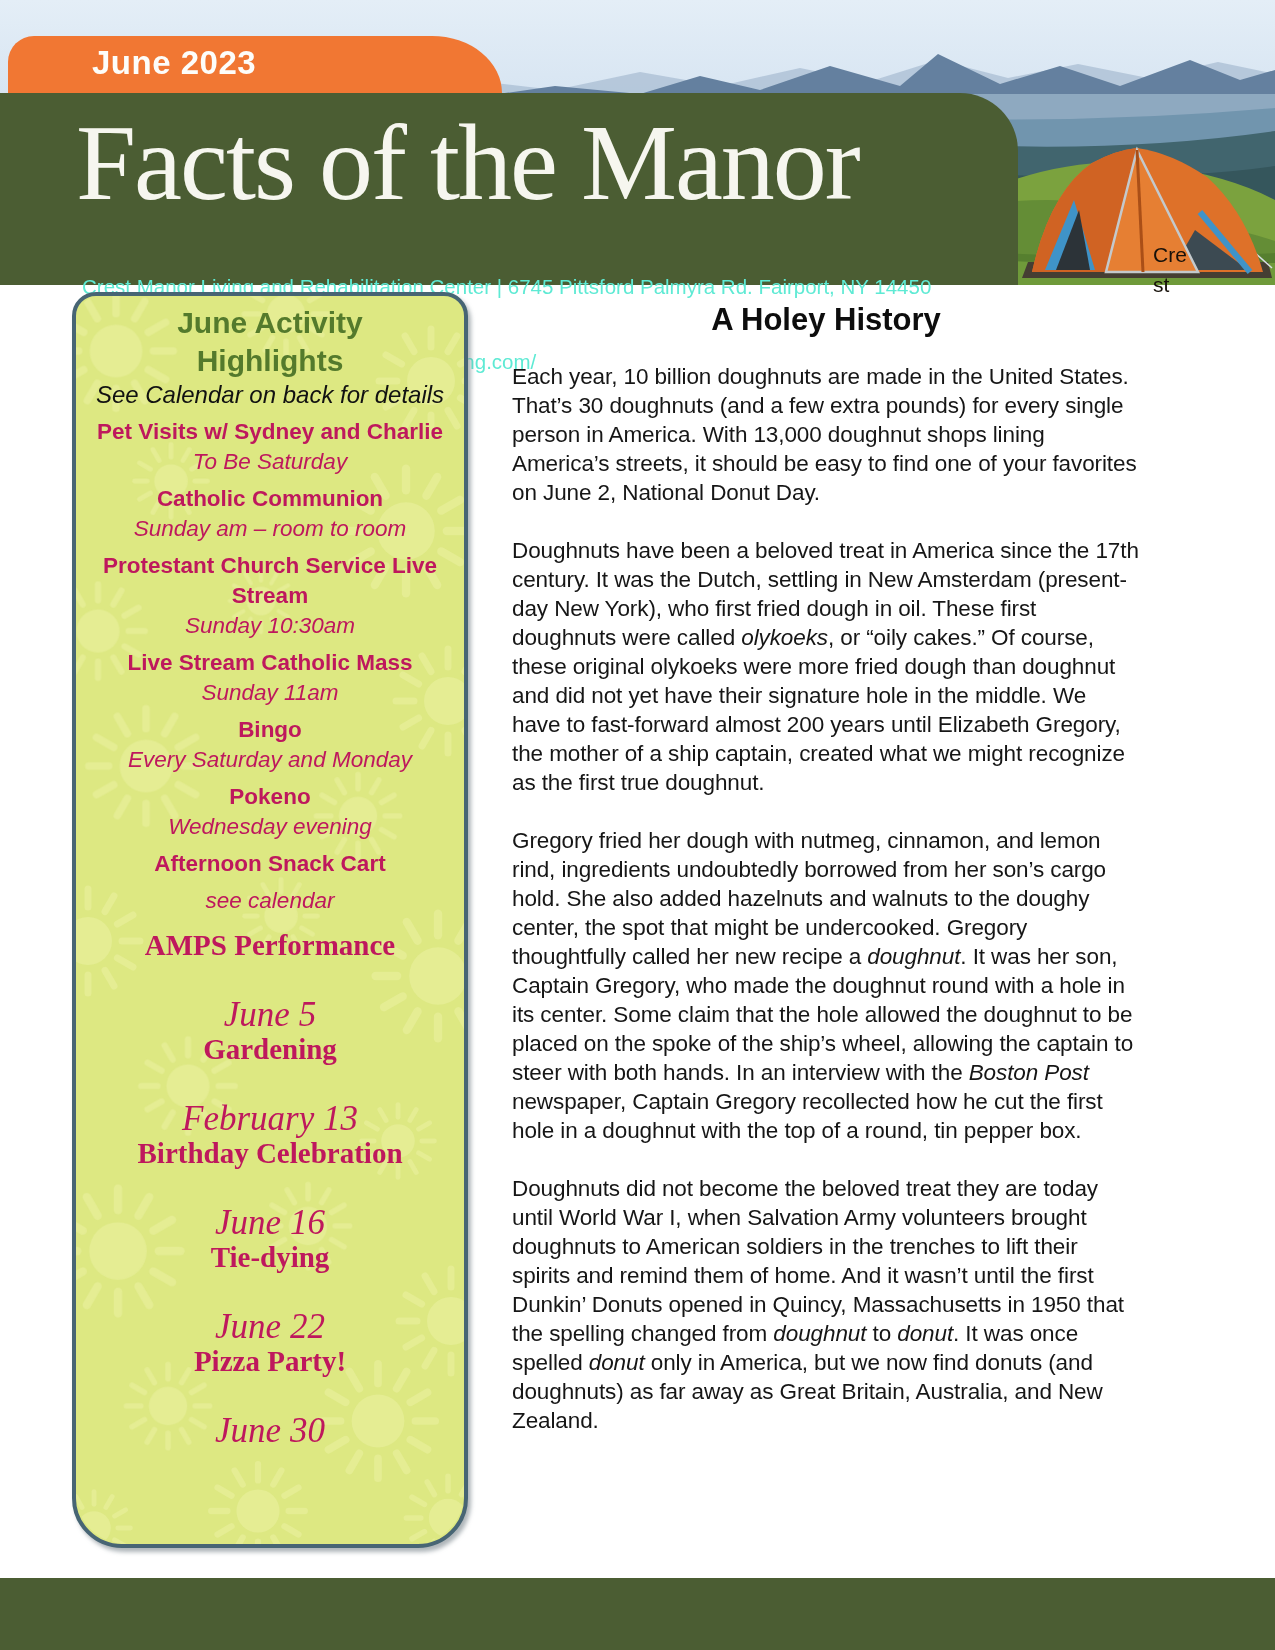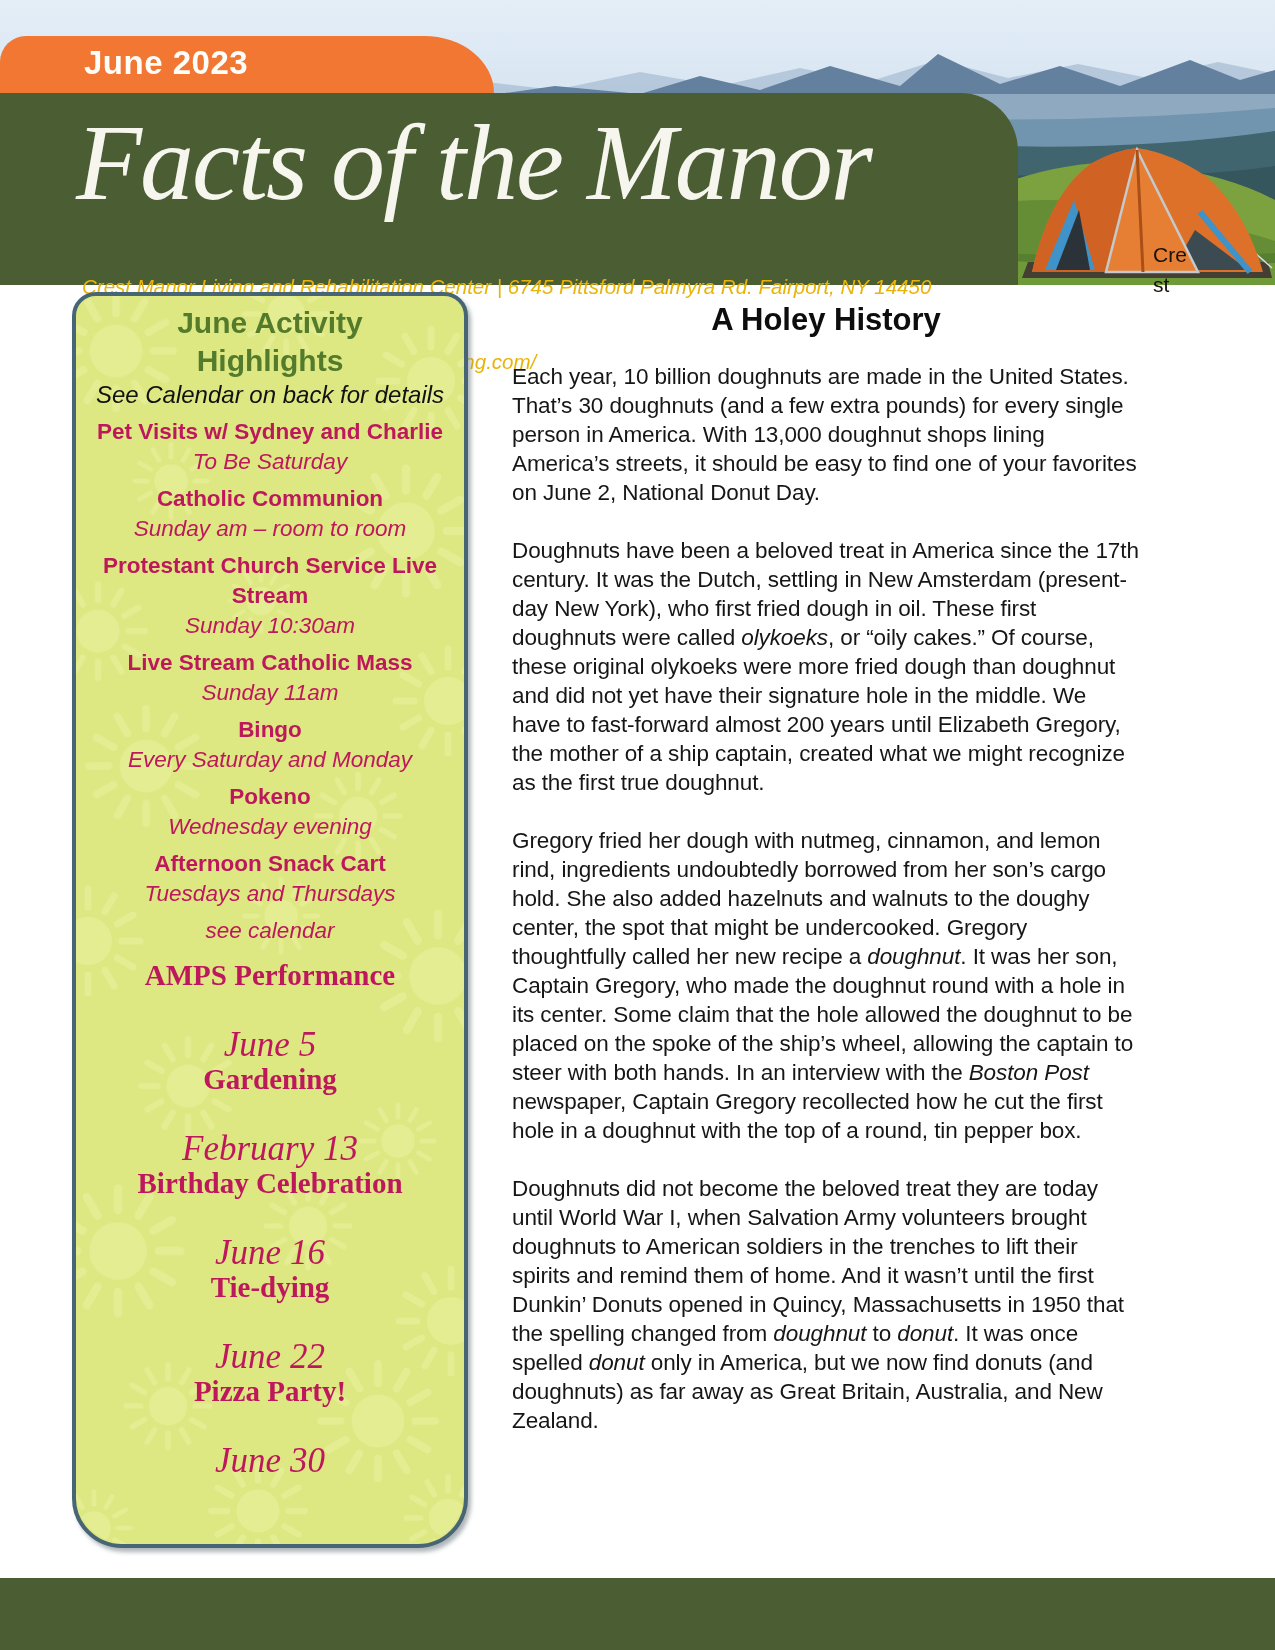--- a/index.html
+++ b/index.html
@@ -1,32 +1,32 @@
 <!DOCTYPE html>
 <html style="--c-orange: #F17733; --c-header_green: #4B5D33; --c-sidebar_bg: #DDE882; --c-sidebar_border: #476574; --c-heading_green: #547A2C; --c-title_white: #F6F6EF;"><head>
 <meta charset="utf-8">
 <style>
   html,body{margin:0;padding:0;background:#ffffff;}
   .page{position:relative;width:1275px;height:1650px;background:#fff;overflow:hidden;
         font-family:"Liberation Sans", sans-serif;color:#161616;}
 
   
   .photo-strip{position:absolute;left:0;top:0;width:1275px;height:285px;}
-  .orange-tab{position:absolute;left:0;top:36px;width:494px;height:71px;
+  .orange-tab{position:absolute;left:8px;top:36px;width:494px;height:71px;
               background:var(--c-orange,#F17733);
               border-radius:26px 70px 0 0 / 26px 57px 0 0;}
   .issue-date{position:absolute;left:84px;top:8px;font-weight:bold;font-size:33px;
               color:#fdfdfa;letter-spacing:0.5px;}
   .green-header{position:absolute;left:0;top:93px;width:1018px;height:192px;
-              background:var(--c-header_green,#4B5D33);border-radius:0 58px 0 0;font-style:italic;}
+              background:var(--c-header_green,#4B5D33);border-radius:0 58px 0 0;}
   .masthead-title{position:absolute;left:76px;top:16px;
               font-family:"Liberation Serif", serif;font-size:108px;line-height:1;
               letter-spacing:-2px;color:var(--c-title_white,#F6F6EF);white-space:nowrap;}
   .masthead-sub{position:absolute;left:82px;top:131px;font-size:20.5px;line-height:25px;
-              color:#eab308;white-space:pre;}
+              color:#5eead4;white-space:pre;}
   .photo-label{position:absolute;left:1153px;top:240px;font-size:21px;line-height:30px;
               color:#17110a;white-space:pre-line;}
 
   
   .sidebar{position:absolute;left:72px;top:292px;width:388px;height:1248px;
            background:var(--c-sidebar_bg,#DDE882);
            border:4px solid var(--c-sidebar_border,#476574);
            border-radius:24px 24px 50px 50px;
            box-shadow:3px 4px 4px rgba(108,120,128,0.55);}
   .suns{position:absolute;left:0;top:0;width:100%;height:100%;border-radius:inherit;}
@@ -175,21 +175,20 @@
           <div class="sb-item sans">
             <div class="sb-title">Bingo</div>
             <div class="sb-detail">Every Saturday and Monday</div>
           </div>
           <div class="sb-item sans">
             <div class="sb-title">Pokeno</div>
             <div class="sb-detail">Wednesday evening</div>
           </div>
           <div class="sb-item sans">
             <div class="sb-title">Afternoon Snack Cart</div>
-            <div class="sb-detail">Tuesdays and Thursdays</div>
           </div>
           <div class="sb-item sans">
             <div class="sb-detail">see calendar</div>
           </div>
           <div class="sb-item serif">
             <div class="sb-title">AMPS Performance</div>
             <div class="sb-detail">June 5</div>
           </div>
           <div class="sb-item serif">
             <div class="sb-title">Gardening</div>

